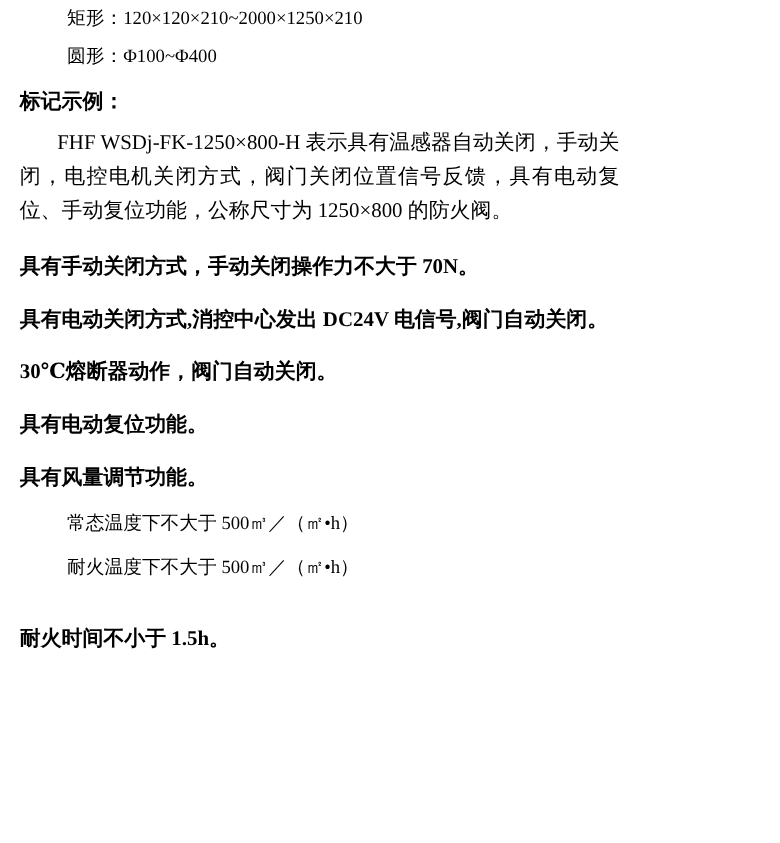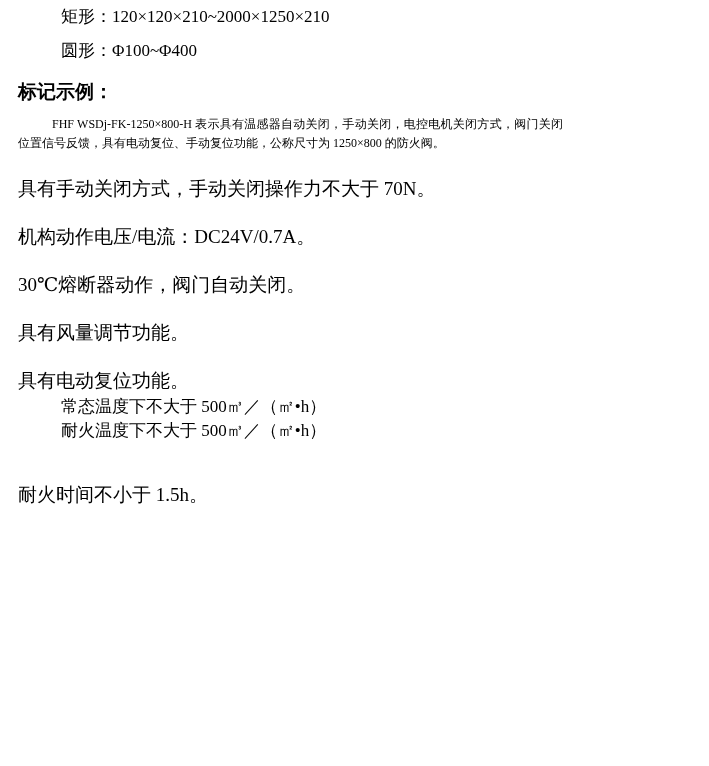--- a/index.html
+++ b/index.html
@@ -36,62 +36,62 @@
     margin-bottom: 17px;
   }
   .heading {
     font-size: 19px;
     font-weight: bold;
     margin-top: 14px;
     margin-bottom: 10px;
     white-space: nowrap;
   }
   .para {
-    font-size: 12px;
+    font-size: 19px;
     line-height: 1.62;
     text-align: justify;
     margin: 4px 12px 0 0;
   }
   .para .indent {
     display: inline-block;
     width: 34px;
   }
   .stmt {
     font-size: 19px;
-    font-weight: normal;
+    font-weight: bold;
     margin-top: 22px;
     white-space: nowrap;
   }
   .stmt.sp-wide {
     margin-top: 40px;
   }
   .sub-line {
     font-size: 17px;
     margin-left: 43px;
-    margin-top: 1px;
+    margin-top: 17px;
     white-space: nowrap;
   }
 </style>
 </head>
 <body>
 
 <div class="page">
 
   <div class="line spec-line">矩形：120×120×210~2000×1250×210</div>
   <div class="line spec-line">圆形：Φ100~Φ400</div>
 
   <div class="heading">标记示例：</div>
 
   <div class="para"><span class="indent"></span><span>FHF WSDj-FK-1250×800-H 表示具有温感器自动关闭，手动关闭，电控电机关闭方式，阀门关闭位置信号反馈，具有电动复位、手动复位功能，公称尺寸为 1250×800 的防火阀。</span></div>
 
   <div class="stmt">具有手动关闭方式，手动关闭操作力不大于 70N。</div>
-  <div class="stmt">机构动作电压/电流：DC24V/0.7A。</div>
+  <div class="stmt">具有电动关闭方式,消控中心发出 DC24V 电信号,阀门自动关闭。</div>
   <div class="stmt">30℃熔断器动作，阀门自动关闭。</div>
+  <div class="stmt">具有电动复位功能。</div>
   <div class="stmt">具有风量调节功能。</div>
-  <div class="stmt">具有电动复位功能。</div>
 
 
   <div class="sub-line">常态温度下不大于 500㎥／（㎡•h）</div>
   <div class="sub-line">耐火温度下不大于 500㎥／（㎡•h）</div>
 
   <div class="stmt sp-wide">耐火时间不小于 1.5h。</div>
 
 </div>
 
 </body></html>

